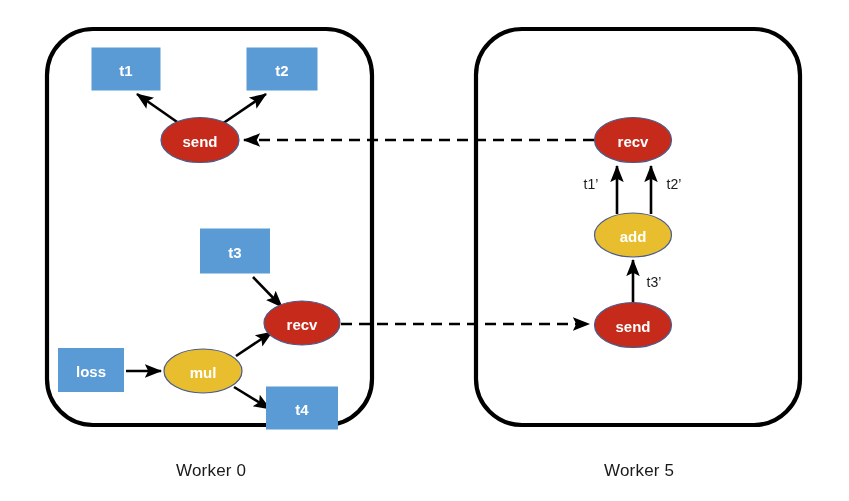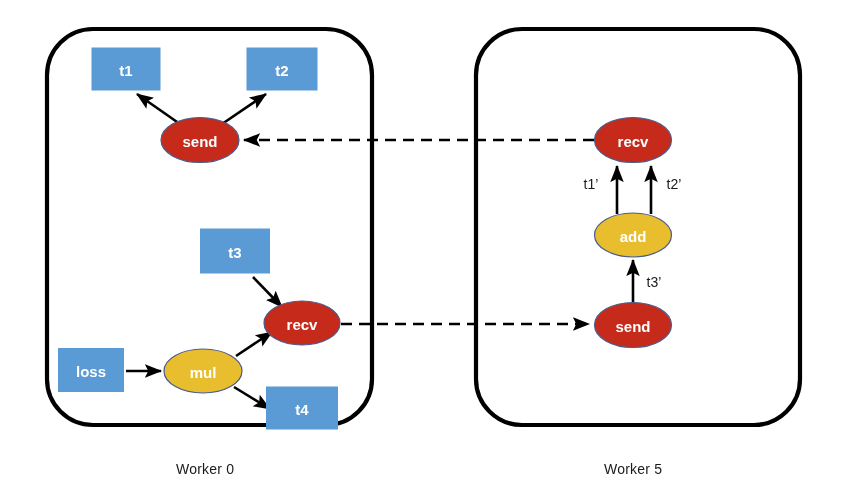--- a/index.html
+++ b/index.html
@@ -19,21 +19,21 @@
   }
   #diagram-svg {
     position: absolute;
     left: 0;
     top: 0;
     width: 849px;
     height: 501px;
   }
   .worker-caption {
     position: absolute;
-    font-size: 14px;
+    font-size: 17px;
     color: #1a1a1a;
     font-family: "Liberation Sans", sans-serif;
     white-space: nowrap;
     letter-spacing: 0.2px;
   }
   .node-label {
     font-family: "Liberation Sans", sans-serif;
     font-weight: bold;
     fill: #ffffff;
     text-anchor: middle;

